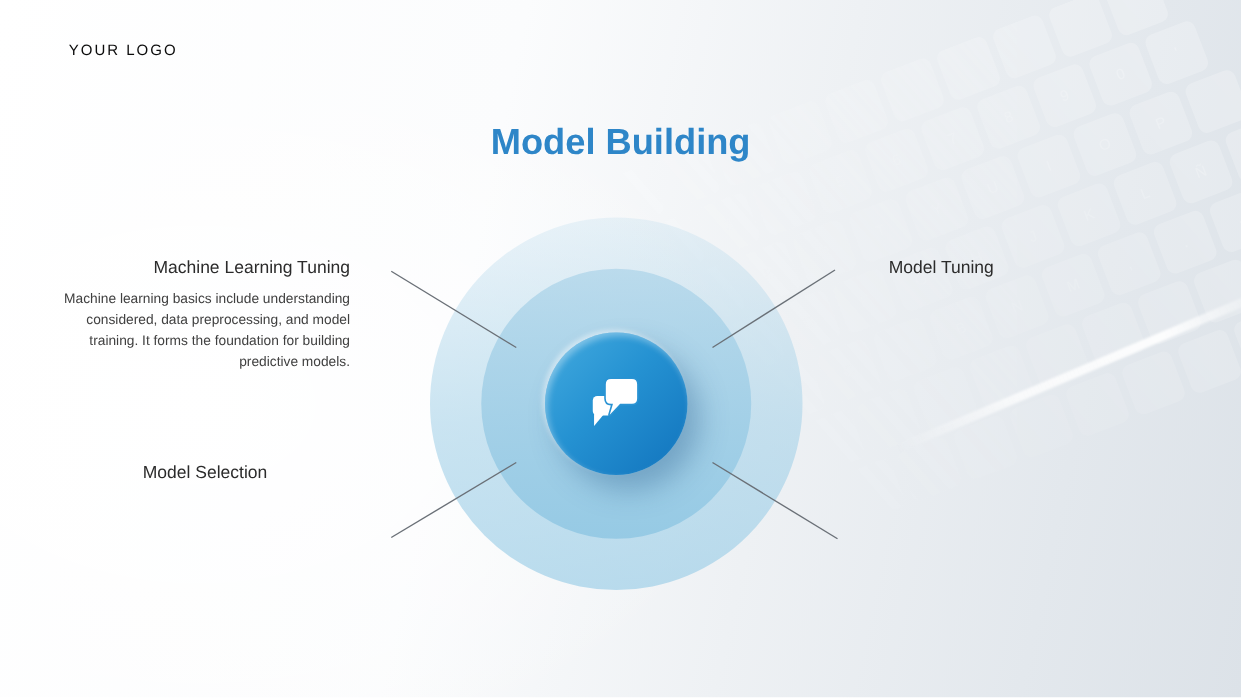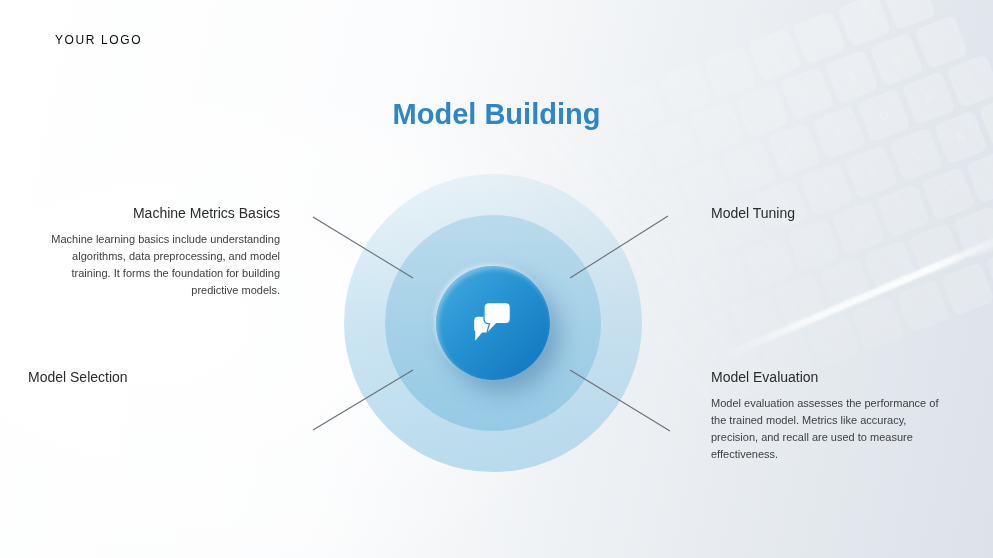--- a/index.html
+++ b/index.html
@@ -57,21 +57,21 @@
     display:flex;align-items:center;justify-content:center;
   }
   .connectors{position:absolute;left:0;top:0;width:993px;height:558px;pointer-events:none;}
 
   
   .section{position:absolute;}
   .section .heading{margin:0 0 10px;font-size:14px;font-weight:400;color:#2b2b2b;}
   .section .body{margin:0;font-size:11px;line-height:17px;color:#404040;white-space:pre-line;}
   .section.tl{left:40px;top:205px;width:240px;text-align:right;}
   .section.tr{left:711px;top:205px;width:240px;text-align:left;}
-  .section.bl{left:28px;top:369px;width:240px;text-align:left;}
+  .section.bl{left:44px;top:369px;width:240px;text-align:center;}
   .section.br{left:711px;top:369px;width:240px;text-align:left;}
 </style>
 </head>
 <body>
 
 <div class="slide">
 
   <div class="keyboard">
       <div class="kb-row" style="margin-left: 0px;">
         <div class="kb-key"></div>
@@ -181,36 +181,29 @@
         <rect x="10" y="28" width="31" height="30" rx="7"></rect>
         <polygon points="12,56 12,74 27,56"></polygon>
       </g>
       <g fill="#ffffff" stroke="#2a93d3" stroke-width="5" stroke-linejoin="round" style="paint-order:stroke">
         <path d="M38,2 H70 Q78,2 78,10 V32 Q78,40 70,40 H52 L36,57 L41,40 H38 Q30,40 30,32 V10 Q30,2 38,2 Z"></path>
       </g>
     </svg>
   </div>
 
   <div class="section tl">
-    <h2 class="heading">Machine Metrics Basics</h2>
+    <h2 class="heading">Machine Learning Tuning</h2>
     <p class="body">Machine learning basics include understanding
-algorithms, data preprocessing, and model
+considered, data preprocessing, and model
 training. It forms the foundation for building
 predictive models.</p>
   </div>
 
   <div class="section tr">
     <h2 class="heading">Model Tuning</h2>
   </div>
 
   <div class="section bl">
     <h2 class="heading">Model Selection</h2>
   </div>
 
-  <div class="section br">
-    <h2 class="heading">Model Evaluation</h2>
-    <p class="body">Model evaluation assesses the performance of
-the trained model. Metrics like accuracy,
-precision, and recall are used to measure
-effectiveness.</p>
-  </div>
 
 </div>
 
 </body></html>

